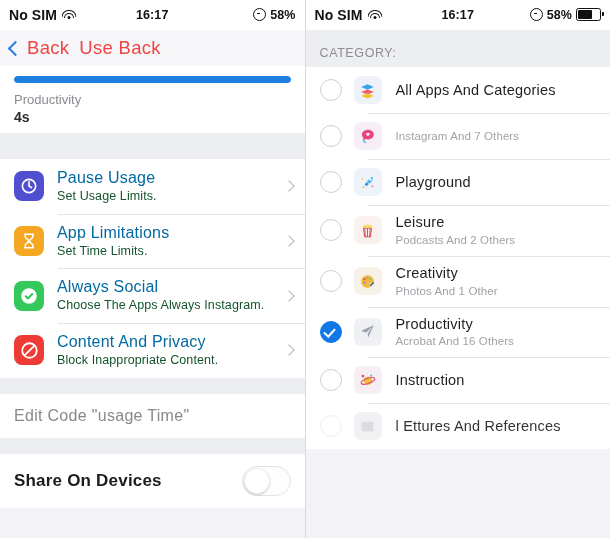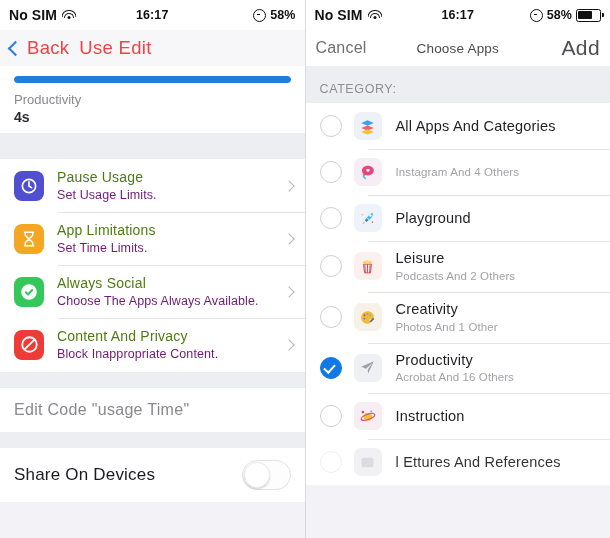--- a/index.html
+++ b/index.html
@@ -15,21 +15,21 @@
 
   
   .statusbar{
     height:30px;display:flex;align-items:center;
     background:#ffffff;padding:0 9px;font-size:13.5px;color:#111;
     font-weight:600;letter-spacing:.1px;position:relative;
   }
   .sb-left{display:flex;align-items:center;gap:5px;}
   .sb-carrier{font-size:14px;font-weight:600;}
   .sb-center{position:absolute;left:0;right:0;text-align:center;font-size:12.5px;font-weight:600;pointer-events:none;}
-  .sb-right{margin-left:auto;display:flex;align-items:center;gap:4px;font-size:12.5px;font-weight:600;z-index:2;}
+  .sb-right{margin-left:auto;display:flex;align-items:flex-start;gap:4px;font-size:12.5px;font-weight:600;z-index:2;}
   .wifi{width:14px;height:11px;position:relative;display:inline-block;}
   .wifi i{position:absolute;border:1.6px solid #111;border-bottom:none;border-radius:50% 50% 0 0/100% 100% 0 0;left:50%;transform:translateX(-50%);}
   .wifi i.a{width:13px;height:6.5px;top:0;}
   .wifi i.b{width:8px;height:4px;top:3px;}
   .wifi i.c{width:3px;height:3px;top:6.5px;border-radius:50%;background:#111;border:none;}
   .alarm{width:11px;height:11px;border:1.6px solid #111;border-radius:50%;position:relative;display:inline-block;}
   .alarm::after{content:"";position:absolute;width:3px;height:1.4px;background:#111;left:3px;top:4px;}
   .batt{width:23px;height:11px;border:1.3px solid #111;border-radius:2.5px;position:relative;display:inline-block;}
   .batt::after{content:"";position:absolute;right:-3.5px;top:3px;width:2px;height:4px;background:#111;border-radius:0 1px 1px 0;}
   .batt i{position:absolute;left:1.3px;top:1.3px;bottom:1.3px;width:58%;background:#111;border-radius:1px;}
@@ -63,27 +63,27 @@
   .row{
     display:flex;align-items:center;background:#fff;padding:9px 12px 9px 14px;
     position:relative;cursor:pointer;min-height:44px;box-sizing:border-box;
   }
   .row + .row::before{
     content:"";position:absolute;left:58px;right:0;top:0;height:1px;background:#e3e3e8;
   }
   .app-icon{width:30px;height:30px;border-radius:8px;flex:none;margin-right:13px;
     display:flex;align-items:center;justify-content:center;position:relative;}
   .row-txt{flex:1;min-width:0;}
-  .row-title{font-size:14px;color:#4d7c0f;letter-spacing:.2px;line-height:1.25;}
-  .row-sub{font-size:12.5px;color:#701a75;letter-spacing:.1px;margin-top:1px;line-height:1.25;}
+  .row-title{font-size:16px;color:#0369a1;letter-spacing:.2px;line-height:1.25;}
+  .row-sub{font-size:12.5px;color:#14532d;letter-spacing:.1px;margin-top:1px;line-height:1.25;}
   .chev-right{width:7px;height:7px;border-top:1.8px solid #b6b6bc;border-right:1.8px solid #b6b6bc;
     transform:rotate(45deg);flex:none;margin-left:6px;}
 
   .plain-row{background:#fff;padding:13px 14px;font-size:16px;color:#88888e;letter-spacing:.3px;cursor:pointer;}
-  .toggle-row{background:#fff;padding:12px 14px;display:flex;align-items:center;justify-content:space-between;}
+  .toggle-row{background:#fff;padding:12px 14px;display:flex;align-items:center;justify-content:space-between;font-weight:bold;}
   .toggle-label{font-size:17px;color:#1b1b20;letter-spacing:.2px;}
   .switch{width:47px;height:28px;border-radius:15px;background:#fdfdfd;border:1.4px solid #e2e2e7;position:relative;flex:none;cursor:pointer;}
   .switch .knob{position:absolute;width:24px;height:24px;border-radius:50%;background:#fff;top:1px;left:1px;
     box-shadow:0 1px 2px rgba(0,0,0,.18);border:1px solid #ededf1;}
 
   
   .cat-header{background:#eceef2;padding:16px 14px 7px;font-size:12.5px;color:#8d8d93;letter-spacing:.6px;}
   .crow{
     display:flex;align-items:center;background:#fff;padding:8px 12px 8px 14px;
     position:relative;cursor:pointer;min-height:46px;box-sizing:border-box;
@@ -128,21 +128,21 @@
         <span class="alarm"></span>
         <span>58%</span>
       </div>
     </div>
 
     <div class="navbar">
       <div class="back">
         <span class="chev-left"></span>
         <span class="back-txt">Back</span>
       </div>
-      <span class="back-txt" style="margin-left:10px;">Use Edit</span>
+      <span class="back-txt" style="margin-left:10px;">Use Back</span>
     </div>
 
     <div class="usage-card">
       <div class="bar-track">
         <div class="bar-fill" id="usage-fill" style="width: 100%;"></div>
       </div>
       <div class="usage-label">Productivity</div>
       <div class="usage-value">4s</div>
     </div>
 
@@ -179,21 +179,21 @@
 
       <div class="row">
         <span class="app-icon" style="background:#34c759;">
           <svg width="22" height="22" viewBox="0 0 24 24">
               <circle cx="12" cy="12" r="8.5" fill="#fff"></circle>
               <path d="M8.5 12.3l2.4 2.4 4.6-4.9" stroke="#34c759" stroke-width="2.2" fill="none" stroke-linecap="round" stroke-linejoin="round"></path>
             </svg>
         </span>
         <span class="row-txt">
           <span class="row-title">Always Social</span>
-          <span class="row-sub" style="display:block">Choose The Apps Always Available.</span>
+          <span class="row-sub" style="display:block">Choose The Apps Always Instagram.</span>
         </span>
         <span class="chev-right"></span>
       </div>
 
       <div class="row">
         <span class="app-icon" style="background:#ee3b36;">
           <svg width="21" height="21" viewBox="0 0 24 24">
               <circle cx="12" cy="12" r="8.3" fill="none" stroke="#fff" stroke-width="2.1"></circle>
               <path d="M6.6 17.4L17.4 6.6" stroke="#fff" stroke-width="2.1" stroke-linecap="round"></path>
             </svg>
@@ -236,25 +236,20 @@
       <div class="sb-center">16:17</div>
       <div class="sb-right">
         <span class="alarm"></span>
         <span>58%</span>
         <span class="batt">
             <i></i>
           </span>
       </div>
     </div>
 
-    <div class="navbar plain">
-      <span class="nav-cancel">Cancel</span>
-      <span class="nav-title">Choose Apps</span>
-      <span class="nav-add">Add</span>
-    </div>
 
     <div class="cat-header">CATEGORY:</div>
 
     <div class="card">
 
       <div class="crow">
         <span class="radio"></span>
         <span class="cat-icon" style="background:#eef2f8;">
           <svg width="19" height="19" viewBox="0 0 24 24">
             <path d="M12 4l8 3.6-8 3.6-8-3.6z" fill="#3da3e8"></path>
@@ -270,21 +265,21 @@
       <div class="crow">
         <span class="radio"></span>
         <span class="cat-icon" style="background:#f6eef4;">
           <svg width="19" height="19" viewBox="0 0 24 24">
             <path d="M12.5 3.5c4.3 0 7.5 2.7 7.5 6.1s-3.2 6.1-7.5 6.1c-1 0-2-.15-2.8-.4L6 17l.9-3A5.7 5.7 0 015 9.6c0-3.4 3.2-6.1 7.5-6.1z" fill="#e8457f"></path>
             <path d="M12.6 11.6c-1.1-1-2.2-1.7-2.2-2.7 0-.7.6-1.2 1.2-1.2.5 0 .8.25 1 .5.2-.25.5-.5 1-.5.66 0 1.2.5 1.2 1.2 0 1-1.1 1.7-2.2 2.7z" fill="#fff"></path>
             <path d="M6.5 15.5c2 1.2 3.6 3 4 5.2-2.5-.4-4.2-2.3-4.6-4.1z" fill="#59c1f2"></path>
           </svg>
         </span>
         <span class="crow-txt">
-          <span class="crow-sub" style="display:block">Instagram And 4 Others</span>
+          <span class="crow-sub" style="display:block">Instagram And 7 Others</span>
         </span>
       </div>
 
       <div class="crow">
         <span class="radio"></span>
         <span class="cat-icon" style="background:#eef3fa;">
           <svg width="19" height="19" viewBox="0 0 24 24">
             <path d="M18.8 4.6c.4 3.4-1.2 6.4-4.6 9.1l-2.9-2.9C14 7.4 16.1 5.2 18.8 4.6z" fill="#49b6ef"></path>
             <path d="M10.9 11.4l2.7 2.7-3 2.4-2.1-2.1z" fill="#2f8fd0"></path>
             <circle cx="15.6" cy="8.1" r="1.5" fill="#fff"></circle>

